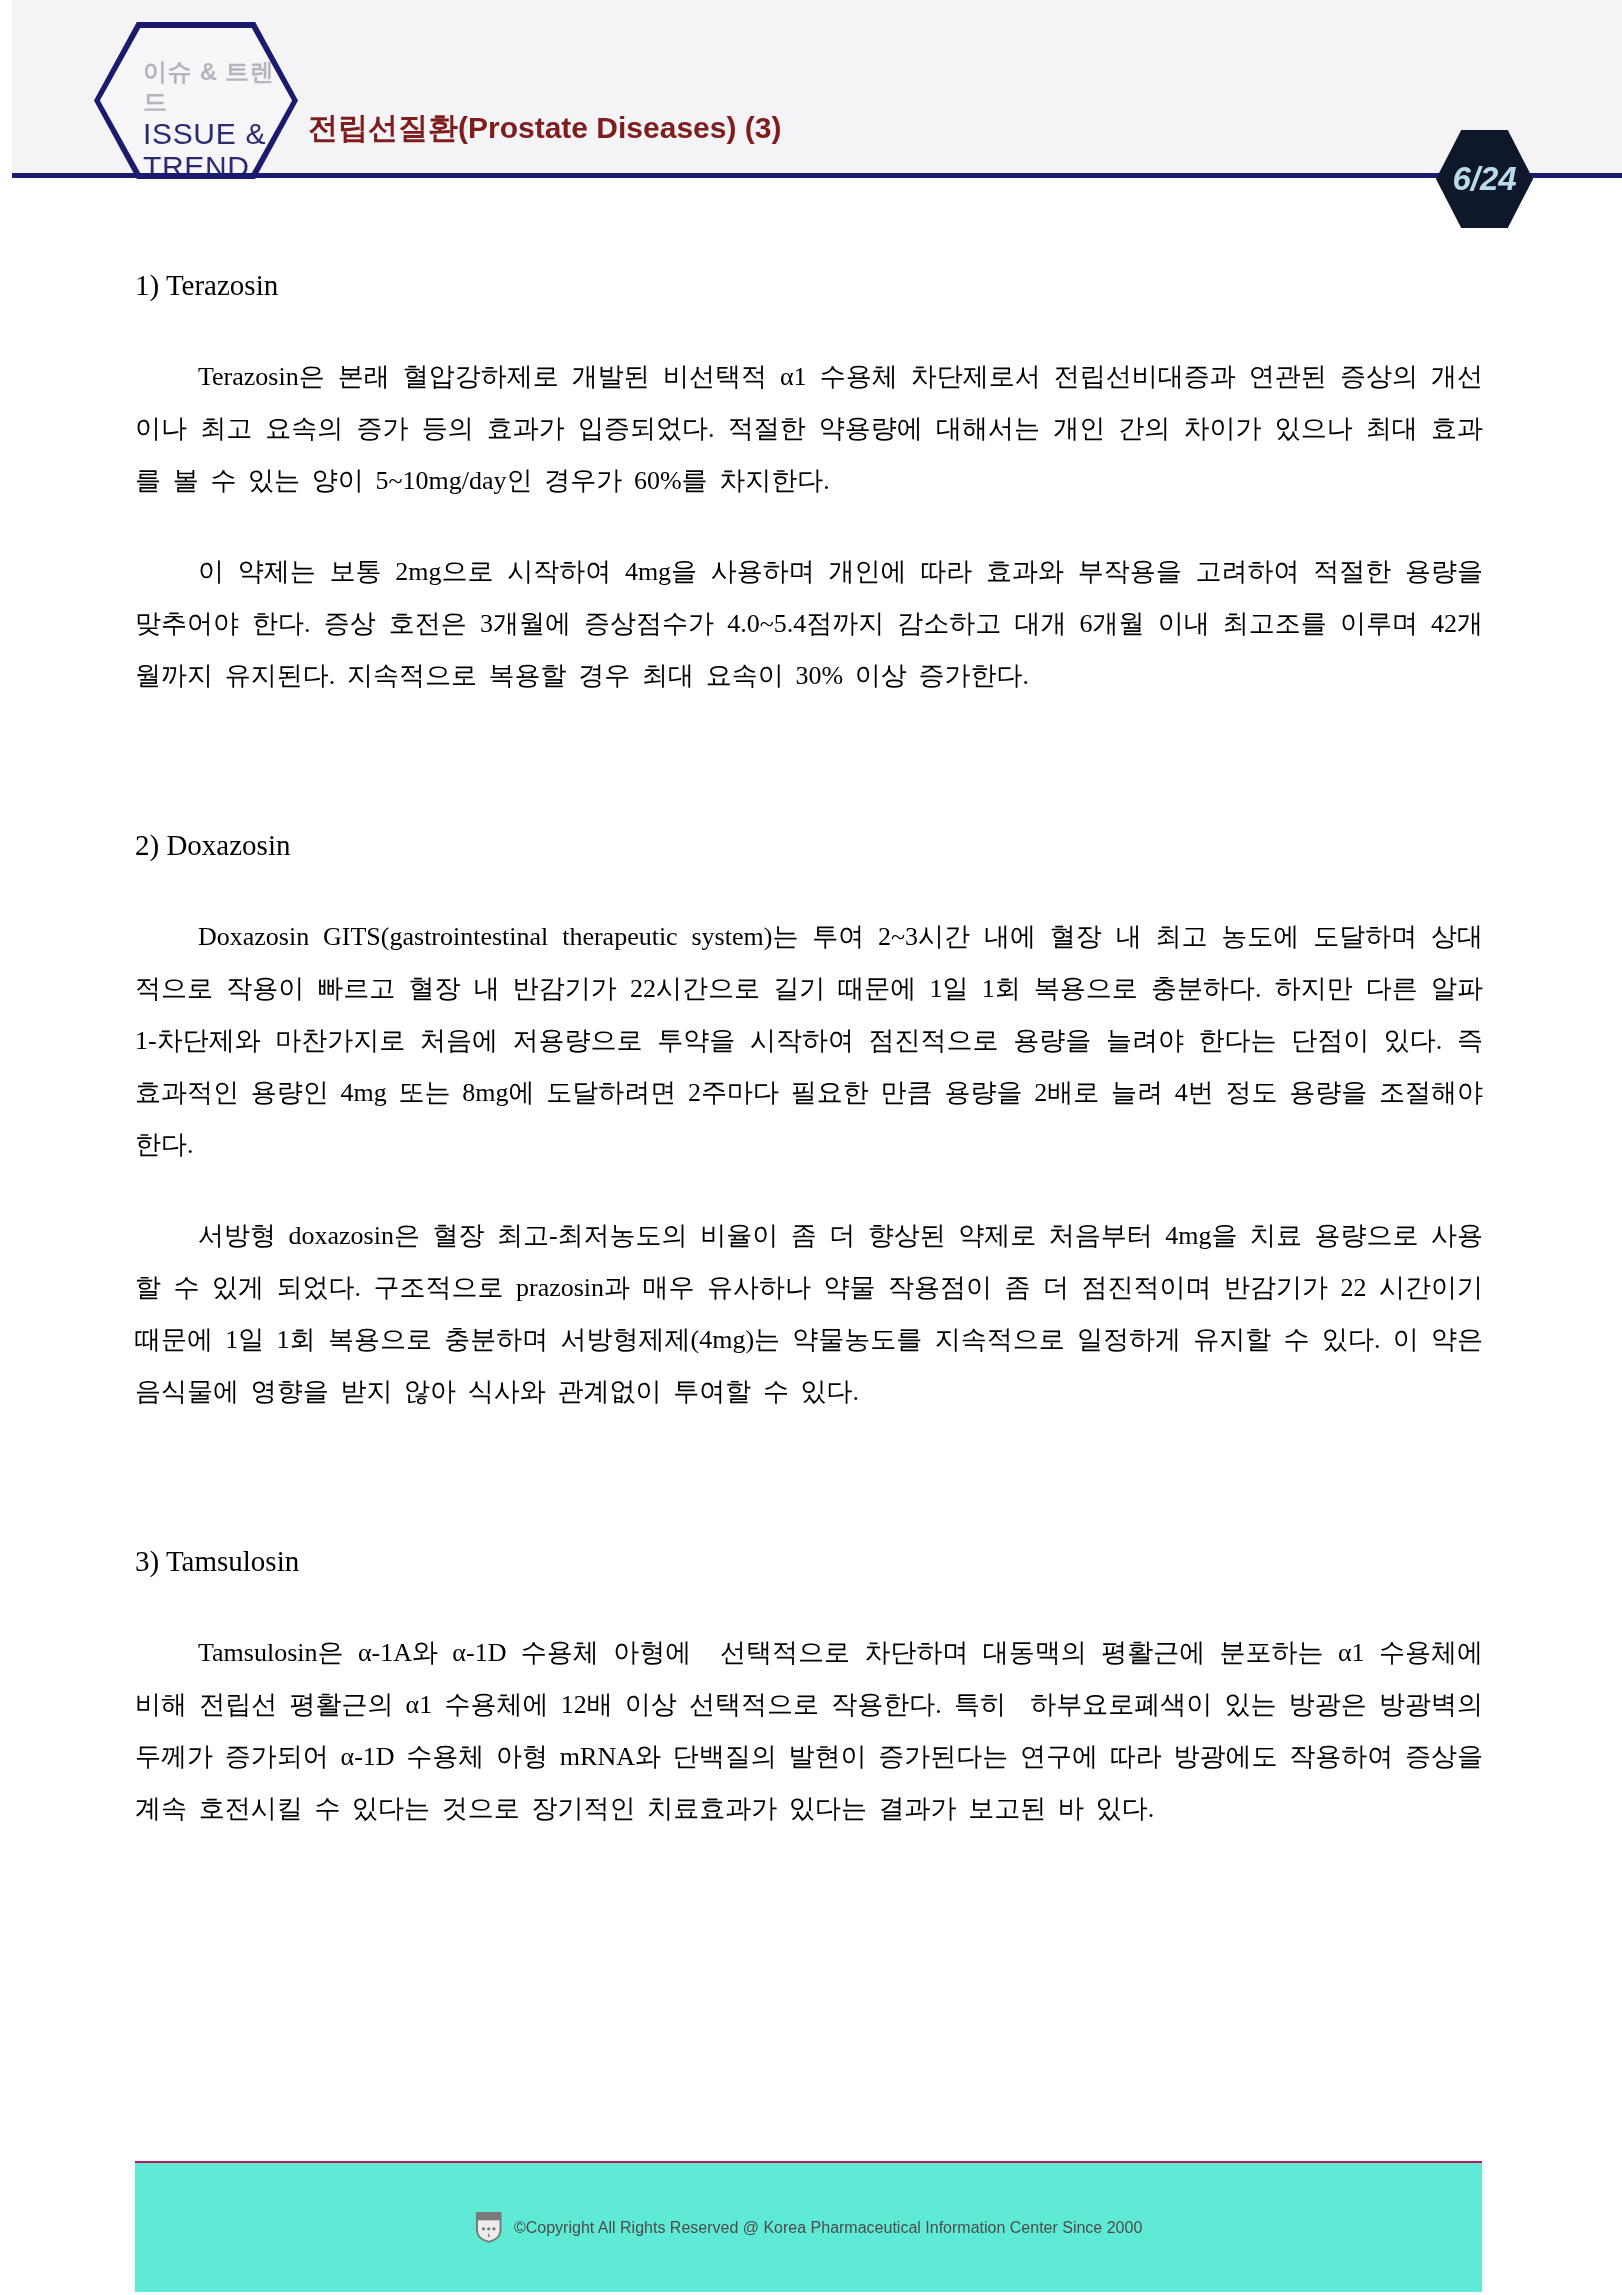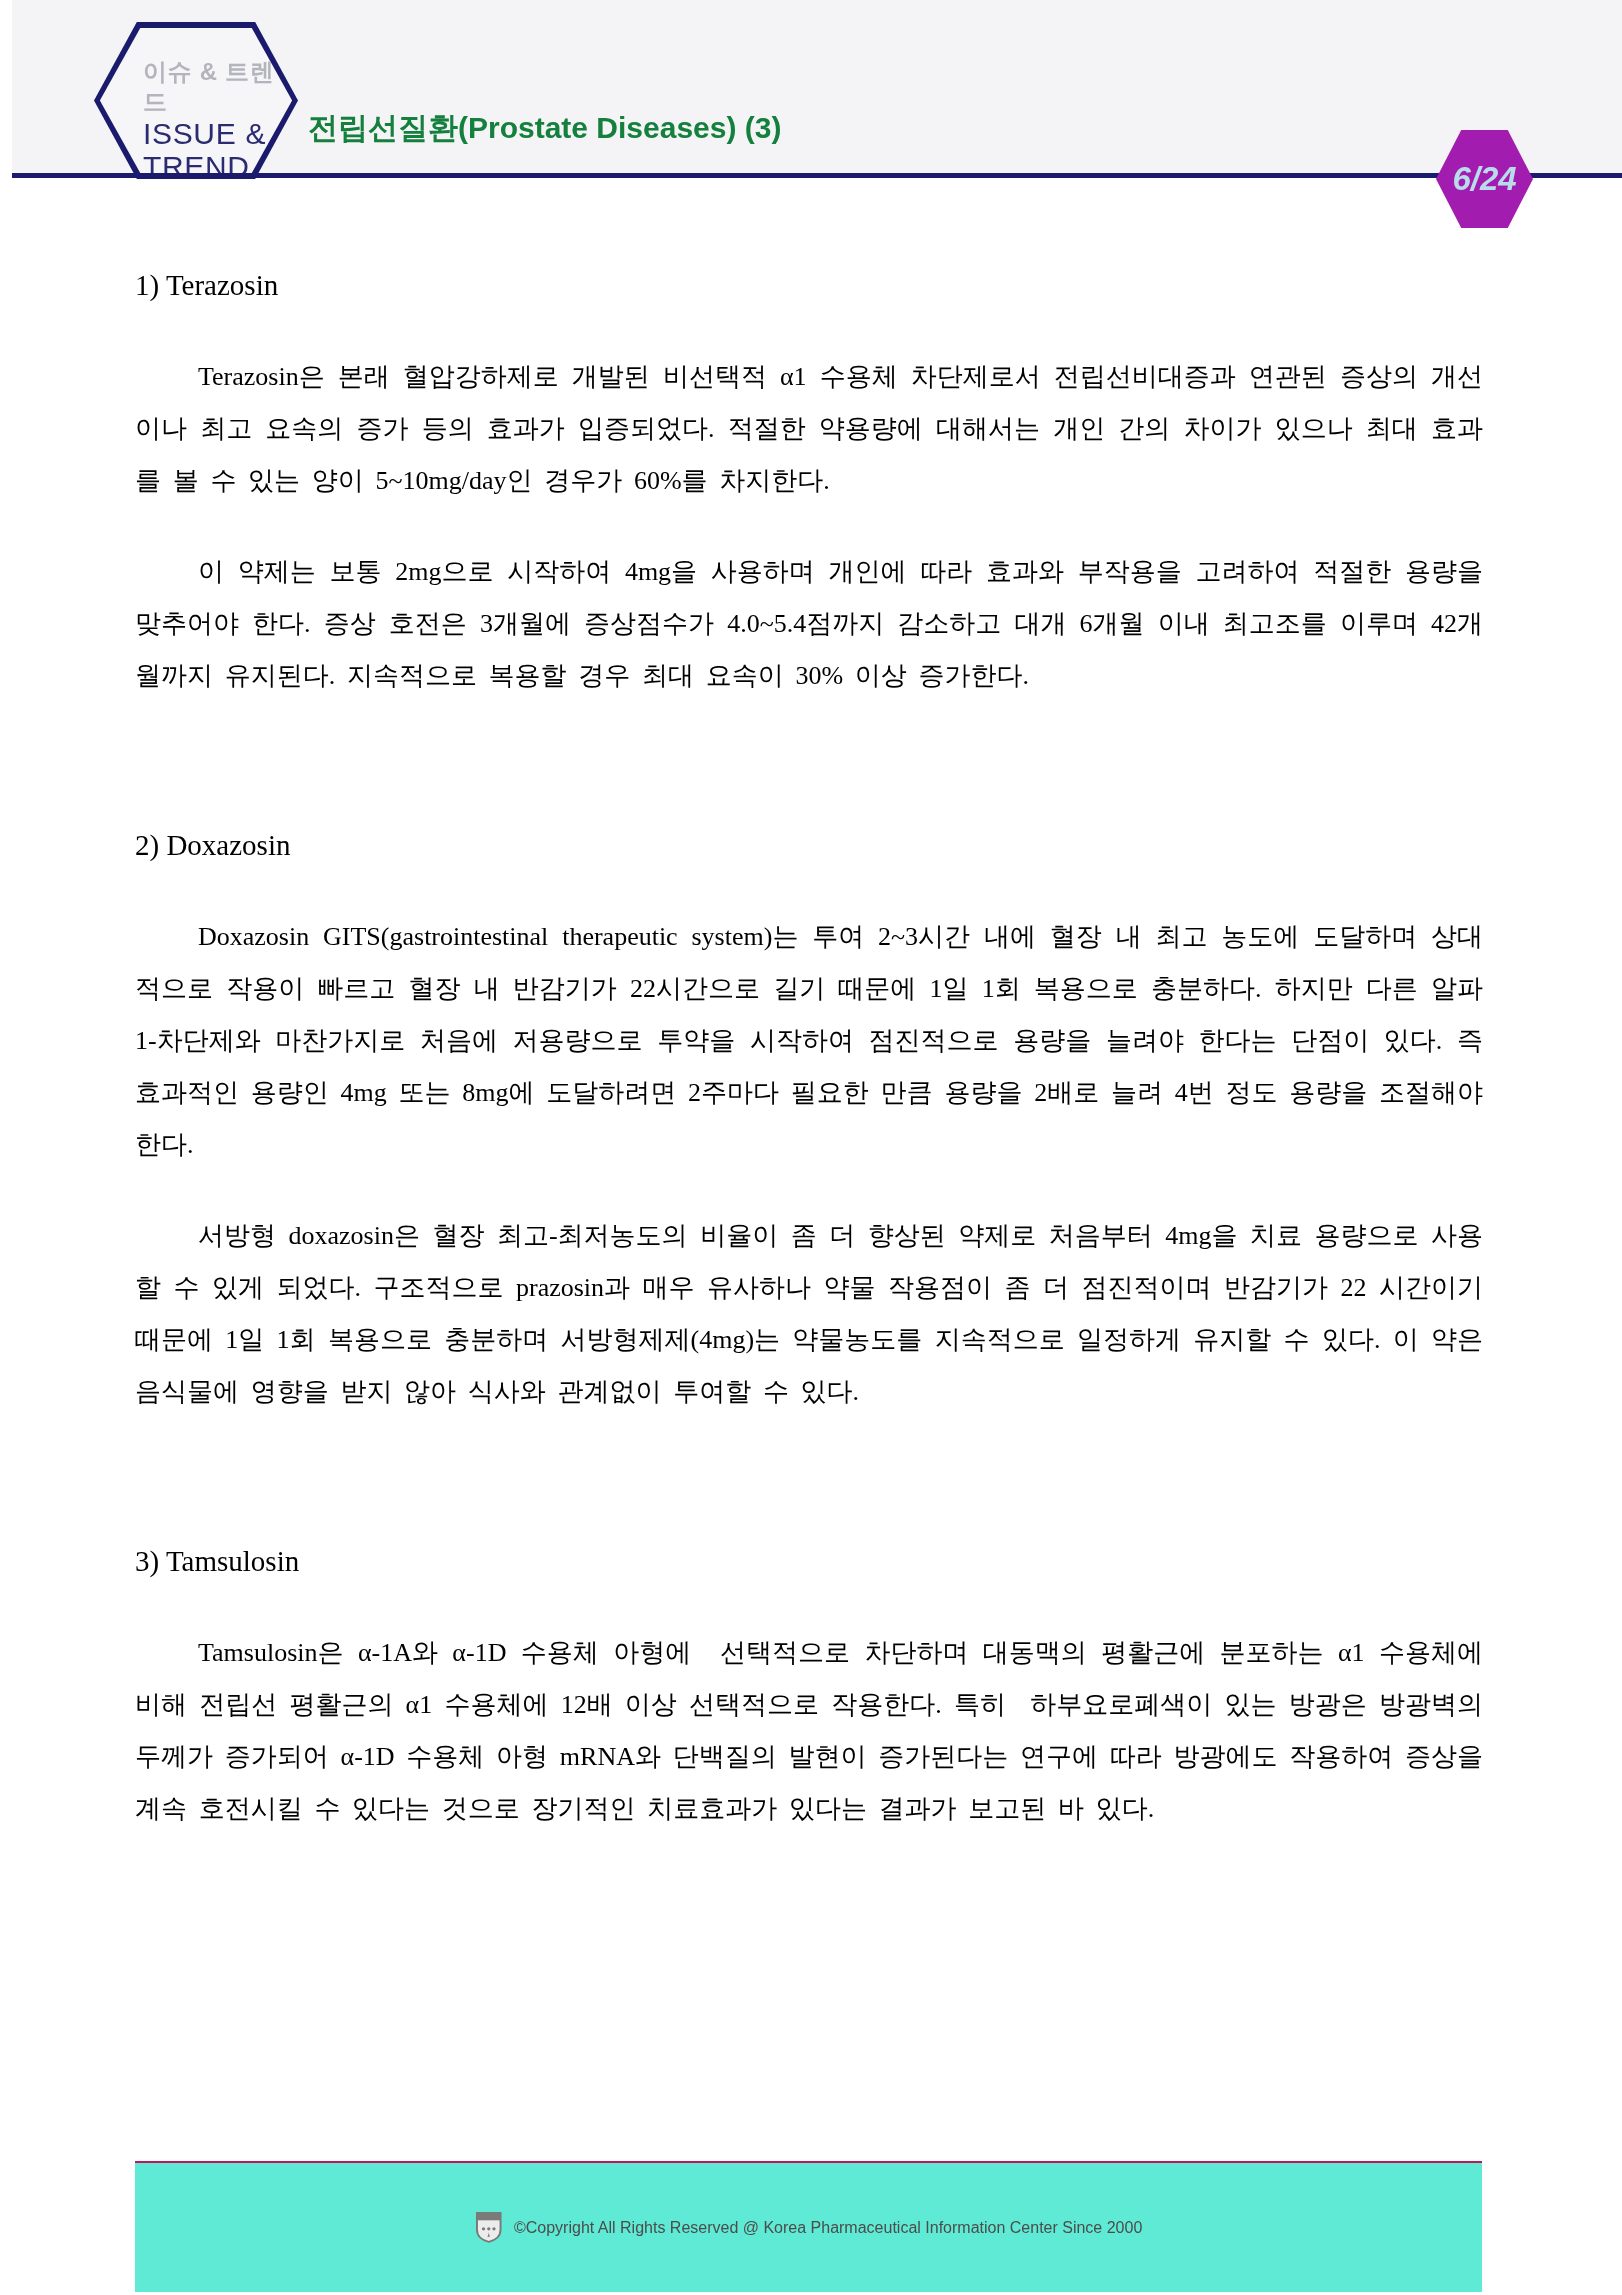--- a/index.html
+++ b/index.html
@@ -28,27 +28,27 @@
     background:#f6f6f8;
     clip-path:polygon(21% 0%,79% 0%,100% 50%,79% 100%,21% 100%,0% 50%);
     display:flex;flex-direction:column;align-items:flex-start;justify-content:center;
     padding-left:43px;padding-top:38px;box-sizing:border-box;
     font-family:"Liberation Sans","DejaVu Sans",sans-serif;
   }
   .logo-kr{font-size:24px;line-height:30px;color:#b4b4bc;font-weight:bold;letter-spacing:0.7px;}
   .logo-en{font-size:30px;line-height:33px;color:#2b2b72;letter-spacing:0.7px;}
   .doc-title{
     position:absolute;left:296px;top:110px;margin:0;
-    font-size:30px;line-height:35px;font-weight:bold;color:#15803d;
+    font-size:30px;line-height:35px;font-weight:bold;color:#7f1d1d;
     font-family:"Liberation Sans","DejaVu Sans",sans-serif;
     letter-spacing:0px;
   }
   .page-badge{
     position:absolute;left:1424px;top:130px;width:97px;height:98px;
-    background:#a21caf;
+    background:#0f172a;
     clip-path:polygon(26% 0%,74% 0%,100% 50%,74% 100%,26% 100%,0% 50%);
     display:flex;align-items:center;justify-content:center;
     z-index:3;
   }
   .page-badge span{
     font-family:"Liberation Sans","DejaVu Sans",sans-serif;
     font-weight:bold;font-size:33px;color:#b9dcec;font-style:italic;
   }
   
   .content{

